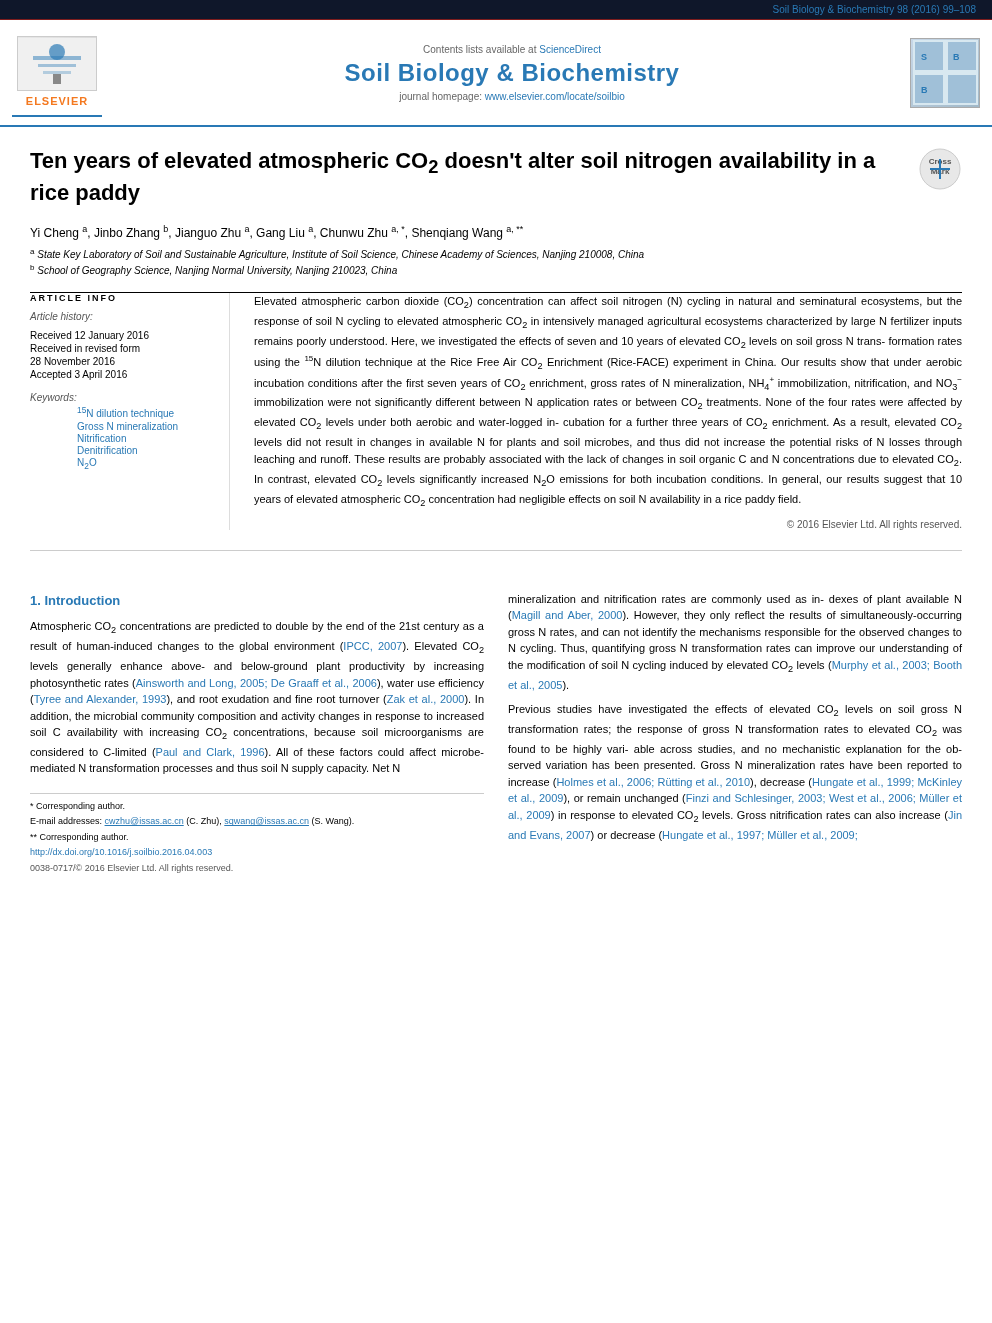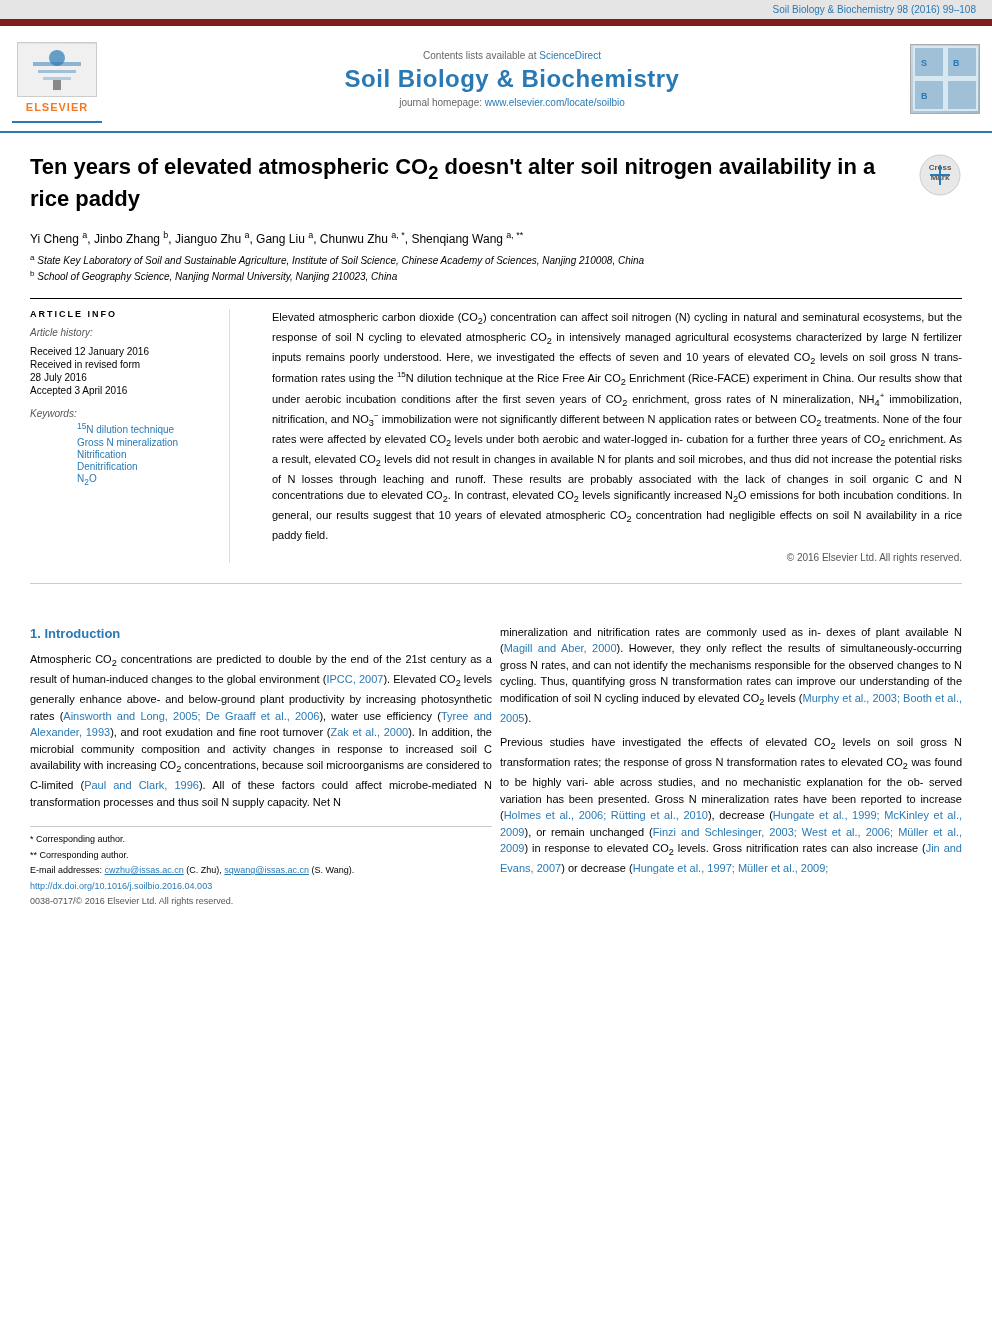--- a/index.html
+++ b/index.html
@@ -7,26 +7,26 @@
       font-family: Arial, Helvetica, sans-serif;
       background: #fff;
       color: #000;
       width: 992px;
       min-height: 1323px;
       font-size: 12px;
     }
 
     
     .top-bar {
-      background: #e5e5e5;
+      background: #0f172a;
       text-align: right;
       padding: 4px 16px;
       font-size: 10px;
       color: #2979b5;
-      border-bottom: 7px solid #7f1d1d;
+      border-bottom: 1px solid #7f1d1d;
     }
 
     
     .journal-header {
       display: flex;
       align-items: center;
       padding: 8px 12px;
       border-bottom: 2px solid #2979b5;
     }
     .journal-header .elsevier-logo {
@@ -129,24 +129,23 @@
       color: #000;
       margin-bottom: 14px;
       line-height: 1.4;
     }
     .affiliations sup { font-size: 8px; }
     .affiliations em { }
 
     
     .two-col {
       display: flex;
-      gap: 42px;
+      gap: 24px;
       margin-bottom: 20px;
       border-top: 1px solid #000;
-      padding-top: 10px;
     }
     .col-left {
       width: 200px;
       flex-shrink: 0;
       border-right: 1px solid #ddd;
       padding-right: 16px;
     }
     .col-right {
       flex: 1;
     }
@@ -200,21 +199,21 @@
       text-align: right;
       margin-top: 8px;
     }
 
     
     .divider { border: none; border-top: 1px solid #ccc; margin: 16px 0; }
 
     
     .body-two-col {
       display: flex;
-      gap: 8px;
+      gap: 24px;
       margin-top: 40px;
     }
     .body-col {
       flex: 1;
       font-size: 11px;
       line-height: 1.5;
       color: #000;
       text-align: justify;
     }
 
@@ -329,21 +328,21 @@
   </div>
 
   <div class="two-col">
 
     <div class="col-left">
       <div class="section-heading">ARTICLE INFO</div>
 
       <div class="article-info-label">Article history:</div>
       <div class="article-info-date">Received 12 January 2016</div>
       <div class="article-info-date">Received in revised form</div>
-      <div class="article-info-date">28 July 2016</div>
+      <div class="article-info-date">28 November 2016</div>
       <div class="article-info-date">Accepted 3 April 2016</div>
 
       <div class="keywords-section">
         <div class="keywords-label">Keywords:</div>
         <div class="keyword-item"><sup>15</sup>N dilution technique</div>
         <div class="keyword-item">Gross N mineralization</div>
         <div class="keyword-item">Nitrification</div>
         <div class="keyword-item">Denitrification</div>
         <div class="keyword-item">N<sub>2</sub>O</div>
       </div>
@@ -388,28 +387,28 @@
         exudation and fine root turnover (<a href="#" class="ref-link">Zak et al., 2000</a>). In addition, the
         microbial community composition and activity changes in response
         to increased soil C availability with increasing CO<sub>2</sub> concentrations,
         because soil microorganisms are considered to C-limited (<a href="#" class="ref-link">Paul and
         Clark, 1996</a>). All of these factors could affect microbe-mediated N
         transformation processes and thus soil N supply capacity. Net N
       </div>
 
       <div class="footnotes">
         <div class="footnote-line">* Corresponding author.</div>
-        <div class="footnote-line">** Corresponding author.</div>
         <div class="footnote-line">
           <span>E-mail addresses:</span>
           <a href="#" class="ref-link">cwzhu@issas.ac.cn</a>
           <span>(C. Zhu),</span>
           <a href="#" class="ref-link">sqwang@issas.ac.cn</a>
           <span>(S. Wang).</span>
         </div>
+        <div class="footnote-line">** Corresponding author.</div>
         <div class="footnote-line">
           <a href="#" class="doi-line">http://dx.doi.org/10.1016/j.soilbio.2016.04.003</a>
         </div>
         <div class="footnote-line issn-line">0038-0717/© 2016 Elsevier Ltd. All rights reserved.</div>
       </div>
     </div>
 
     <div class="body-col">
       <div class="body-para">
         mineralization and nitrification rates are commonly used as in-

